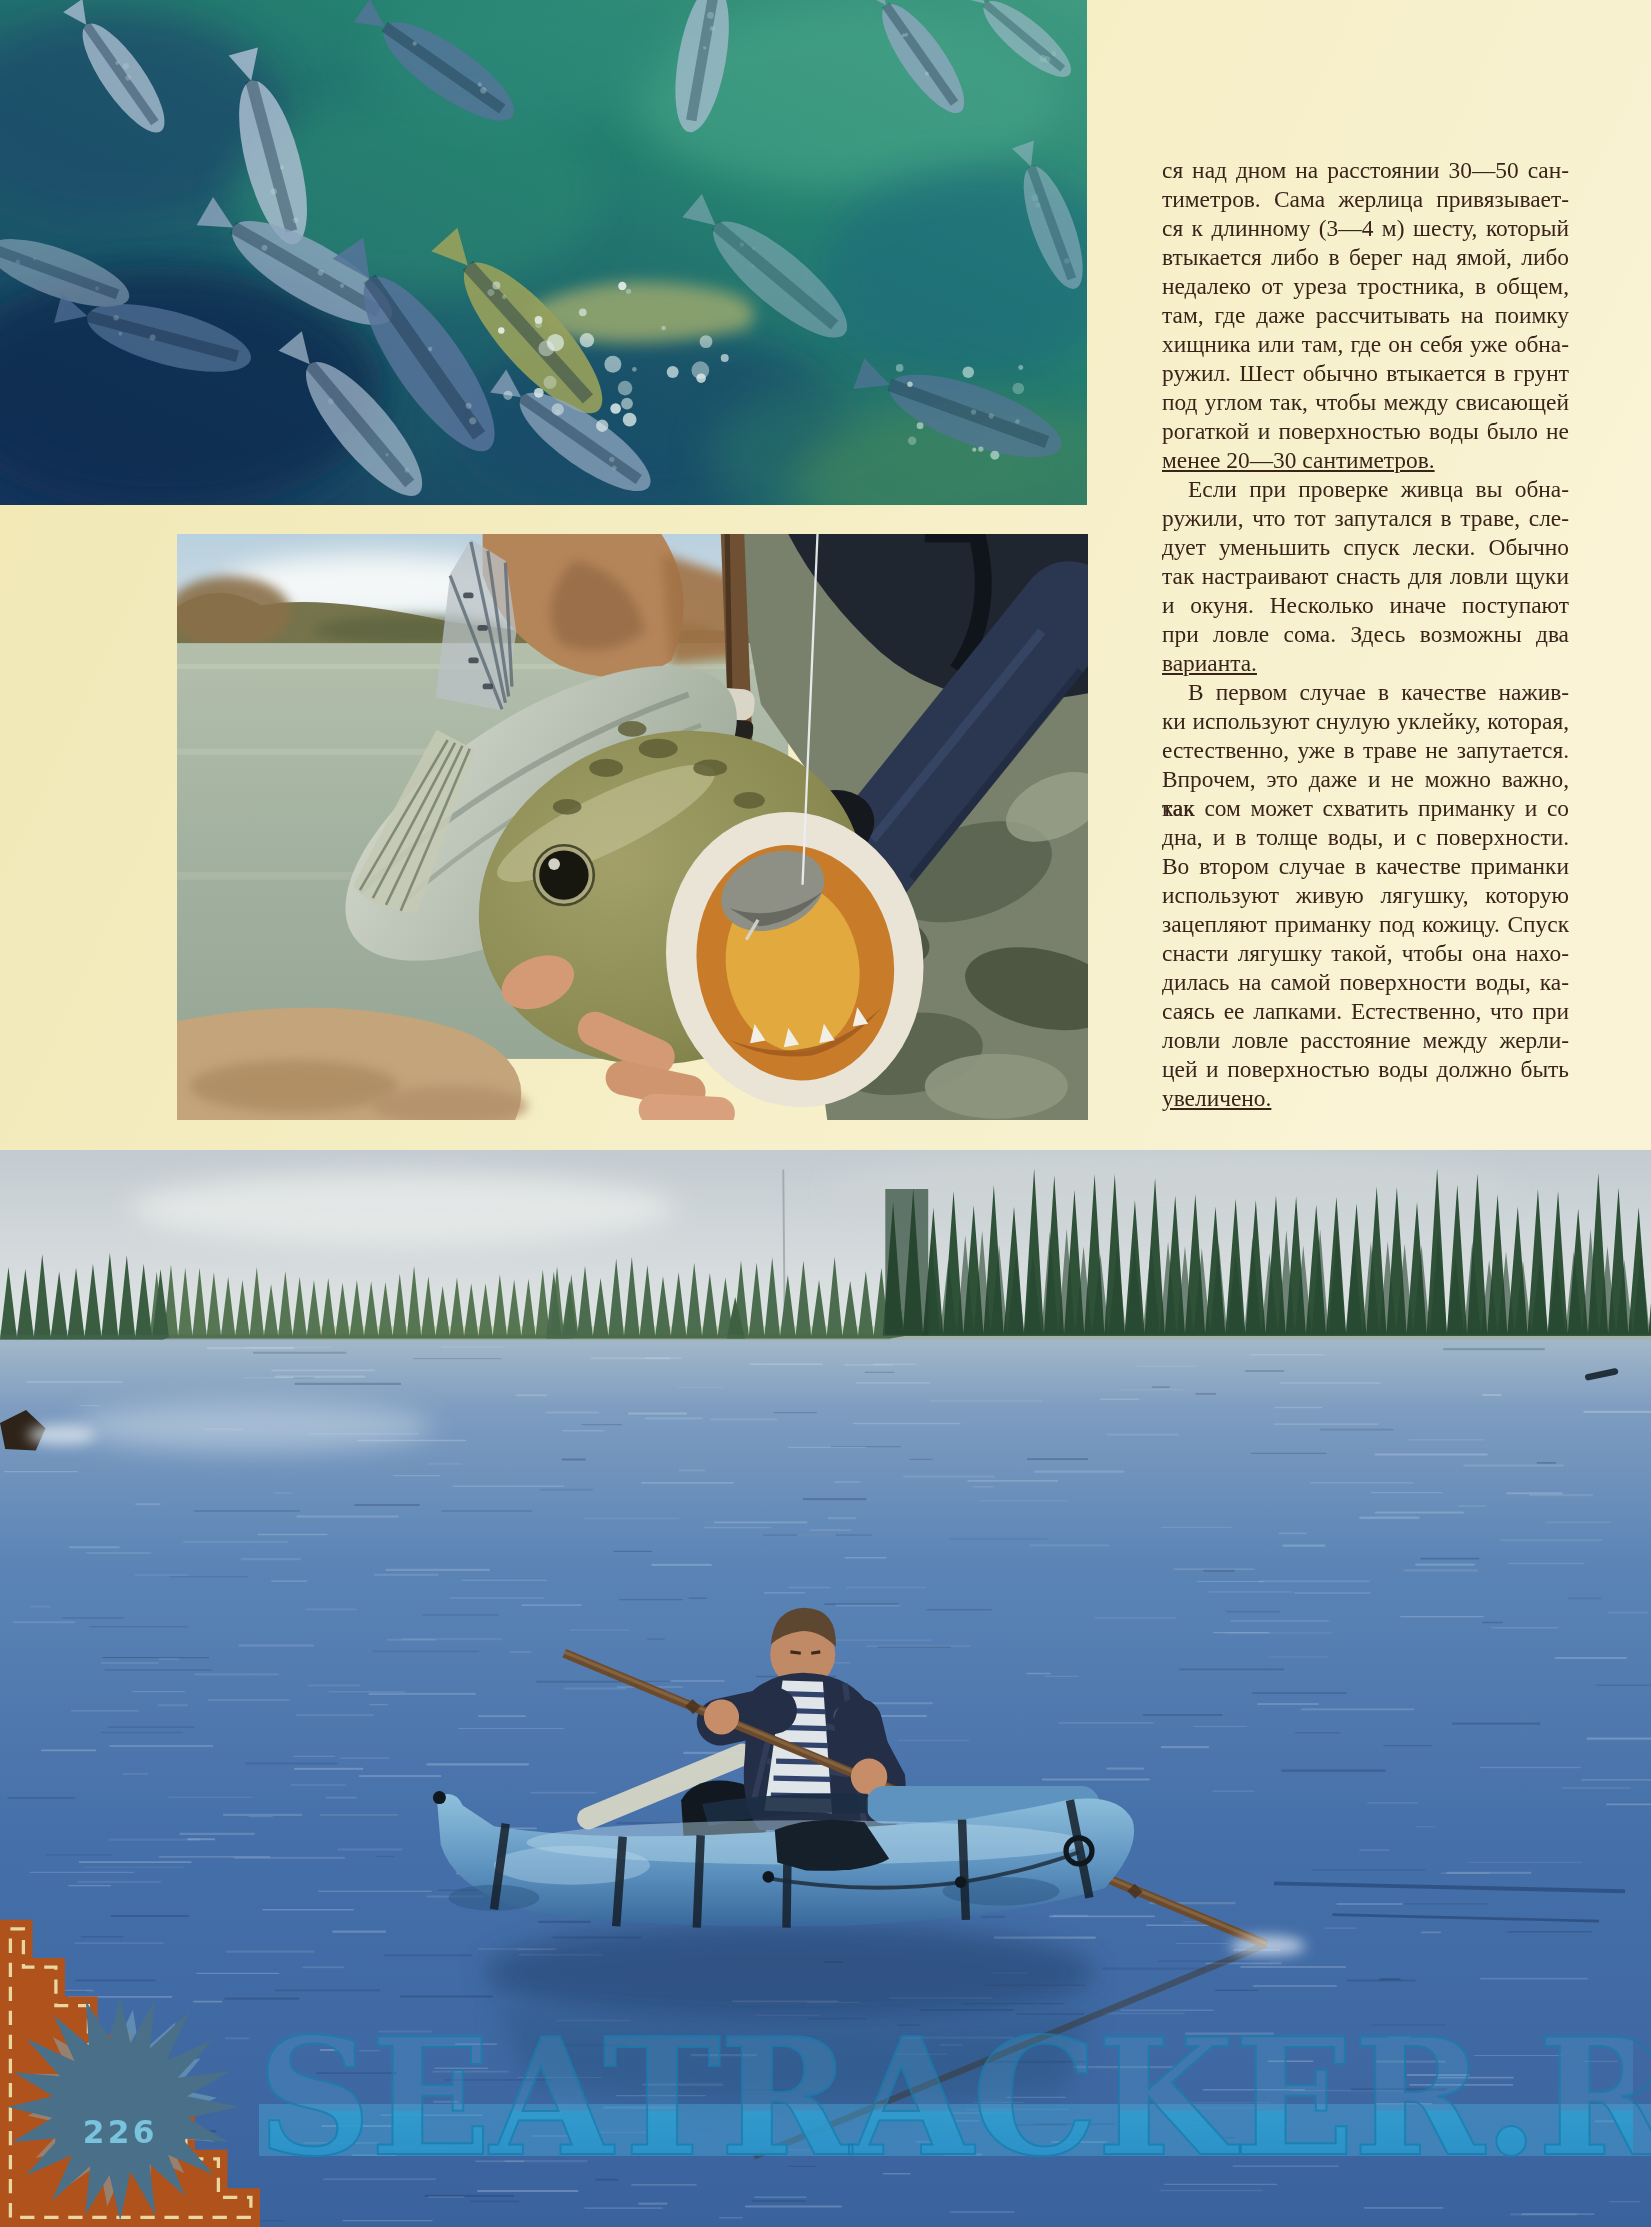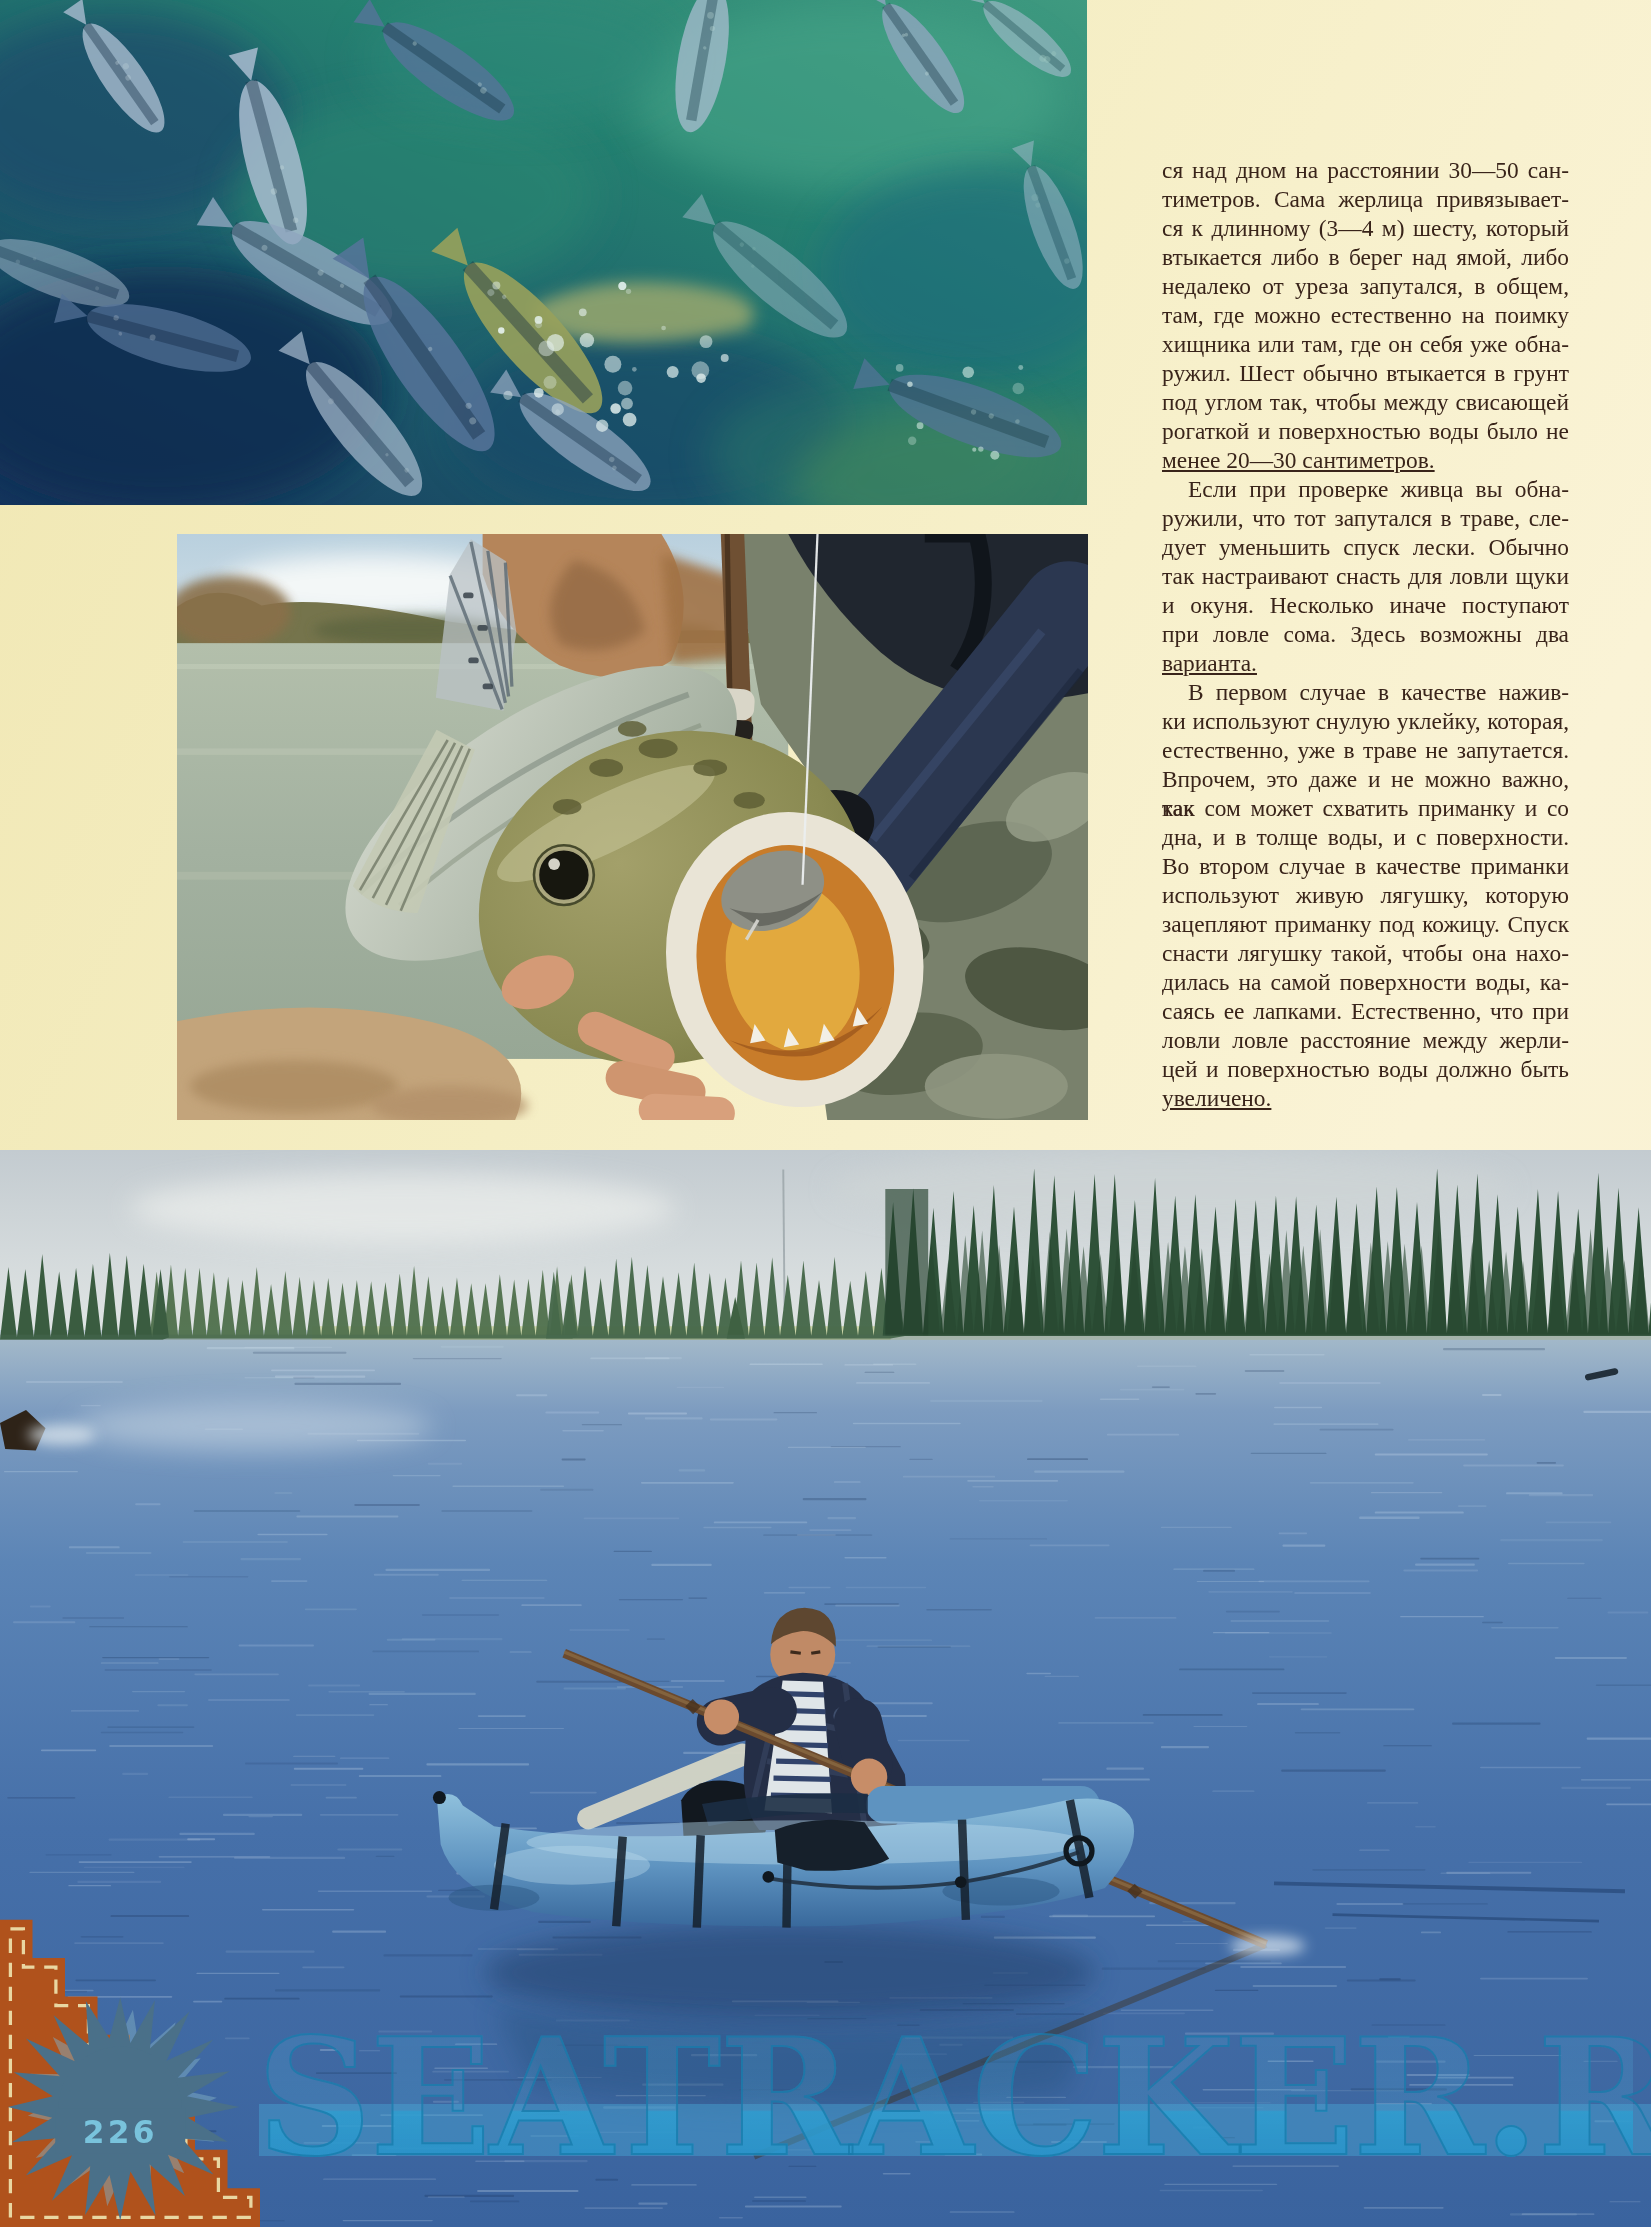--- a/index.html
+++ b/index.html
@@ -395,22 +395,22 @@
         </g>
       </g>
     </svg>
   </div>
 
   <div class="text-column" id="text-col">
       <div class="text-line">ся над дном на расстоянии 30—50 сан-</div>
       <div class="text-line">тиметров. Сама жерлица привязывает-</div>
       <div class="text-line">ся к длинному (3—4 м) шесту, который</div>
       <div class="text-line">втыкается либо в берег над ямой, либо</div>
-      <div class="text-line">недалеко от уреза запутался, в общем,</div>
-      <div class="text-line">там, где можно естественно на поимку</div>
+      <div class="text-line">недалеко от уреза тростника, в общем,</div>
+      <div class="text-line">там, где даже рассчитывать на поимку</div>
       <div class="text-line">хищника или там, где он себя уже обна-</div>
       <div class="text-line">ружил. Шест обычно втыкается в грунт</div>
       <div class="text-line">под углом так, чтобы между свисающей</div>
       <div class="text-line">рогаткой и поверхностью воды было не</div>
       <div class="text-line last">менее 20—30 сантиметров.</div>
       <div class="text-line indent">Если при проверке живца вы обна-</div>
       <div class="text-line">ружили, что тот запутался в траве, сле-</div>
       <div class="text-line">дует уменьшить спуск лески. Обычно</div>
       <div class="text-line">так настраивают снасть для ловли щуки</div>
       <div class="text-line">и окуня. Несколько иначе поступают</div>

